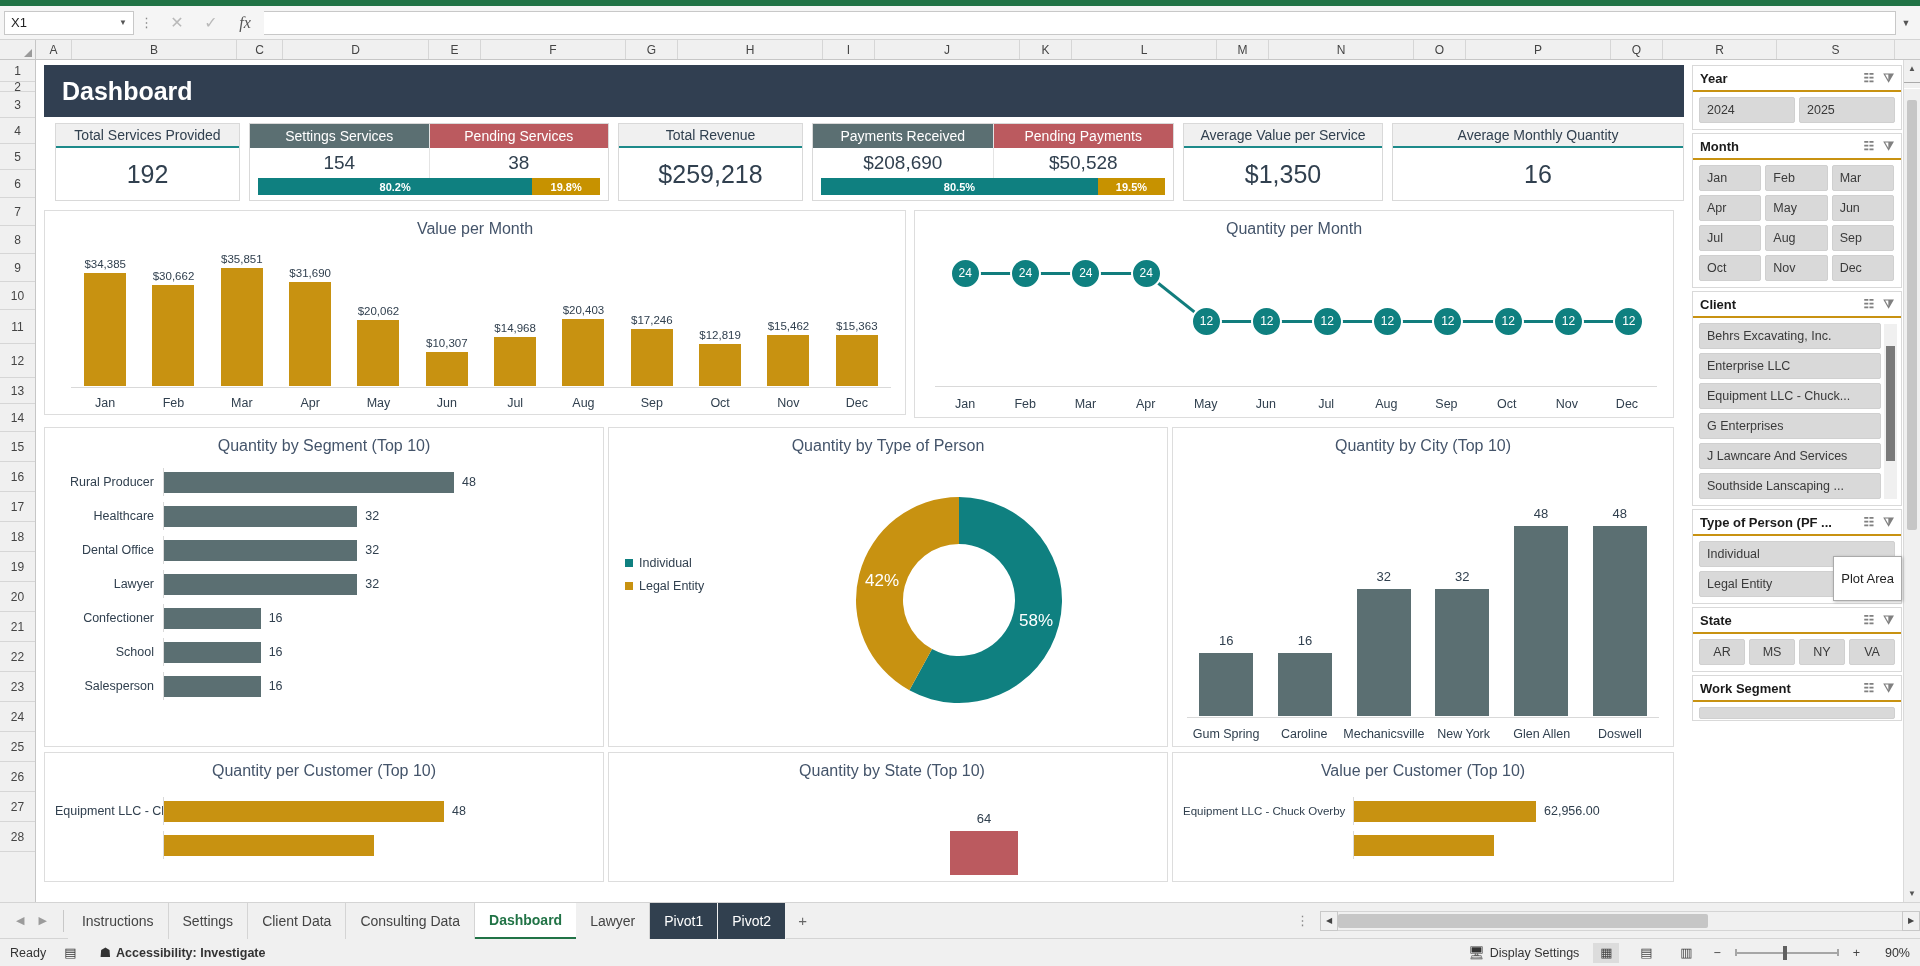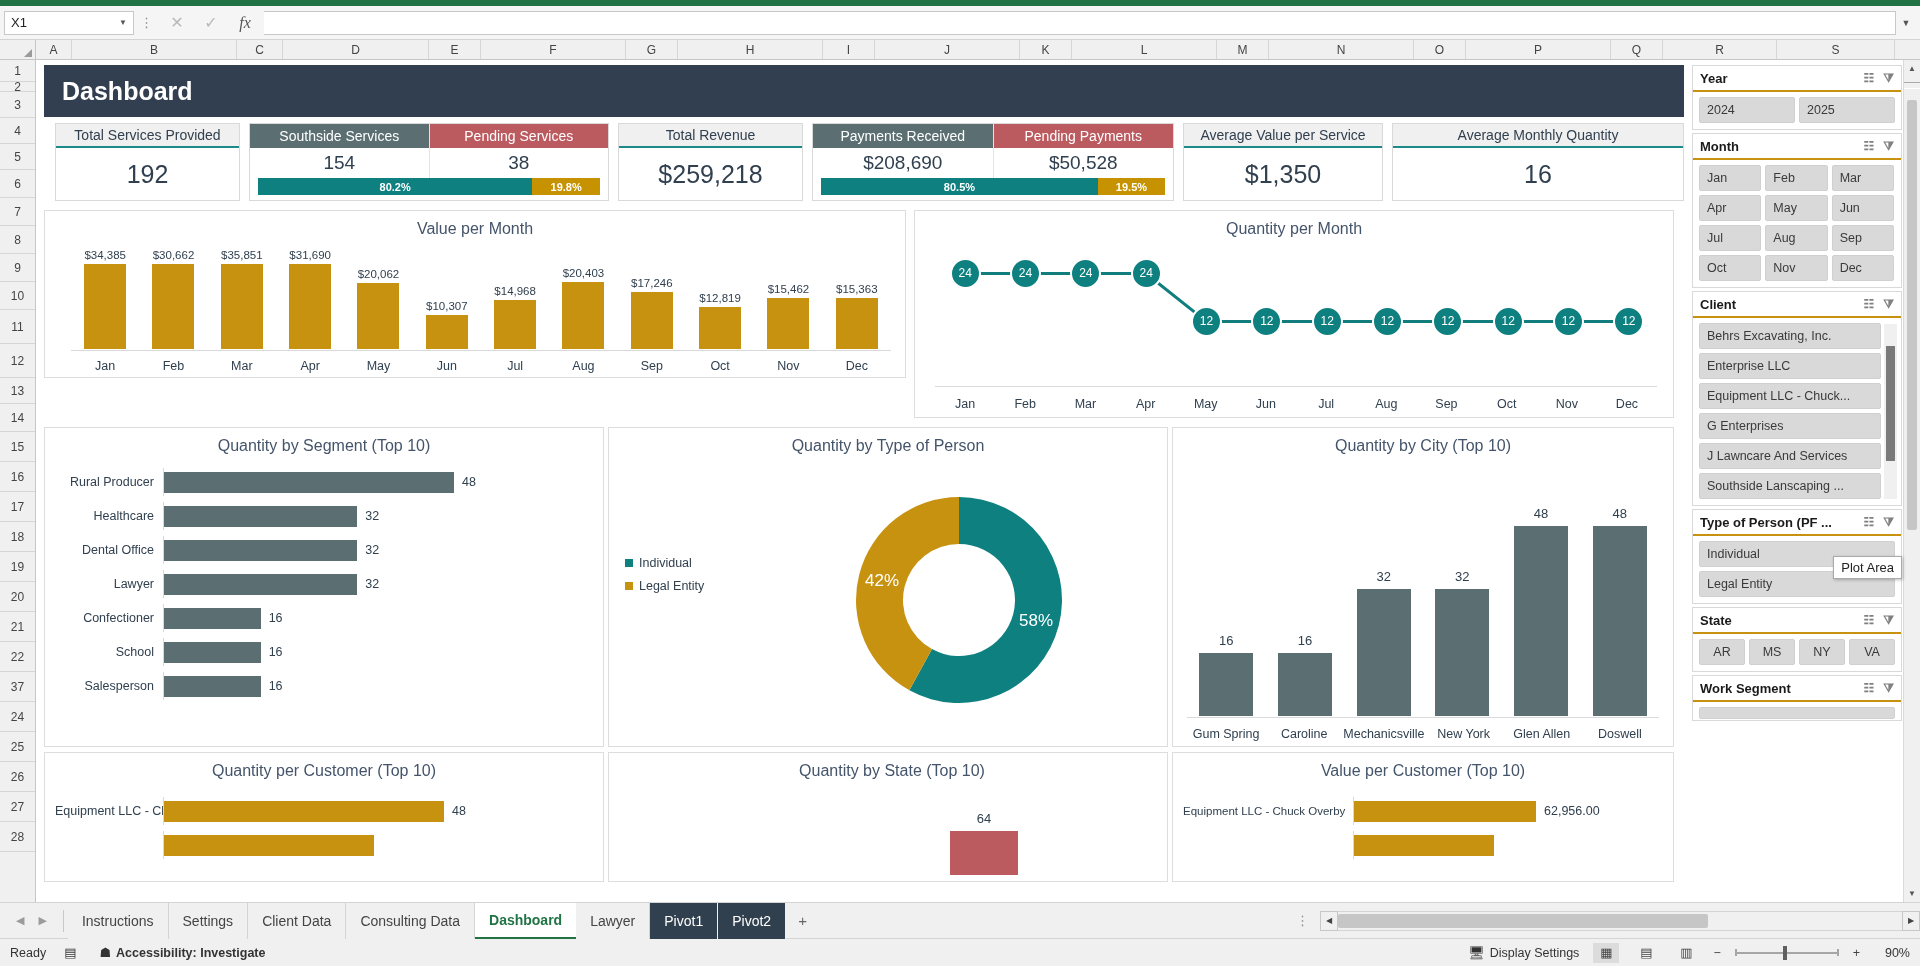--- a/index.html
+++ b/index.html
@@ -176,21 +176,21 @@
   .slitem.w3 { width:calc(33.33% - 3px); }
   .slitem.w4 { width:calc(25% - 3px); text-align:center; padding:5px 2px; }
   .slitem.full { width:100%; }
   .slscroll {
     position:absolute; right:4px; top:6px; bottom:6px; width:13px; background:#f0f0f0;
   }
   .slthumb { position:absolute; left:2px; width:9px; background:#7a7a7a; }
   .clientlist { padding-right:20px; }
   .tooltip {
     position:absolute; background:#fff; border:1px solid #aaa;
-    font-size:13px; color:#222; padding:3px 7px;
+    font-size:13px; color:#222; padding:14px 7px;
     box-shadow:1px 1px 3px rgba(0,0,0,.25); z-index:60; white-space:nowrap;
   }
 
   
   .vscroll {
     position:absolute; right:0; top:0; bottom:0; width:17px; background:#f0f0f0;
     border-left:1px solid #dadada;
   }
   .vsbtn { height:17px; display:flex; align-items:center; justify-content:center; font-size:8px; color:#555; }
   .vthumb { position:absolute; left:3px; right:3px; top:40px; height:430px; background:#c6c6c6; border-radius:2px; }
@@ -294,21 +294,21 @@
       <div class="rowcell" style="height: 26px;">13</div>
       <div class="rowcell" style="height: 28px;">14</div>
       <div class="rowcell" style="height: 30px;">15</div>
       <div class="rowcell" style="height: 30px;">16</div>
       <div class="rowcell" style="height: 30px;">17</div>
       <div class="rowcell" style="height: 30px;">18</div>
       <div class="rowcell" style="height: 30px;">19</div>
       <div class="rowcell" style="height: 30px;">20</div>
       <div class="rowcell" style="height: 30px;">21</div>
       <div class="rowcell" style="height: 30px;">22</div>
-      <div class="rowcell" style="height: 30px;">37</div>
+      <div class="rowcell" style="height: 30px;">23</div>
       <div class="rowcell" style="height: 30px;">24</div>
       <div class="rowcell" style="height: 30px;">25</div>
       <div class="rowcell" style="height: 30px;">26</div>
       <div class="rowcell" style="height: 30px;">27</div>
       <div class="rowcell" style="height: 30px;">28</div>
     </div>
 
   <div class="sheetarea">
 
     <div class="banner">
@@ -318,21 +318,21 @@
     <div class="kpirow">
 
       <div class="kpicard" style="width:185px;margin-left:11px;">
         <div class="kpihdr plain">Total Services Provided</div>
         <div class="kpival">192</div>
       </div>
 
       <div class="pairwrap" style="width:360px;">
         <div class="pairtop">
           <div class="paircol">
-            <div class="kpihdr teal">Southside Services</div>
+            <div class="kpihdr teal">Settings Services</div>
             <div class="kpival sm">154</div>
           </div>
           <div class="paircol">
             <div class="kpihdr red">Pending Services</div>
             <div class="kpival sm">38</div>
           </div>
         </div>
         <div class="pbar">
           <div class="seg a" style="width:80.2%">80.2%</div>
           <div class="seg b" style="width:19.8%">19.8%</div>
@@ -365,21 +365,21 @@
         <div class="kpihdr plain">Average Value per Service</div>
         <div class="kpival">$1,350</div>
       </div>
 
       <div class="kpicard" style="flex:1;">
         <div class="kpihdr plain">Average Monthly Quantity</div>
         <div class="kpival">16</div>
       </div>
     </div>
 
-    <div class="panel" style="left:8px; top:150px; width:862px; height:168px;">
+    <div class="panel" style="left:8px; top:150px; width:862px; height:205px;">
       <div class="ptitle">Value per Month</div>
       <div class="colchart">
           <div class="ccols" id="vpm-cols">
             <div class="ccol">
               <div class="cval">$34,385</div>
               <div class="cbar" style="height: 113.175px;"></div>
             </div>
             <div class="ccol">
               <div class="cval">$30,662</div>
               <div class="cbar" style="height: 100.921px;"></div>

